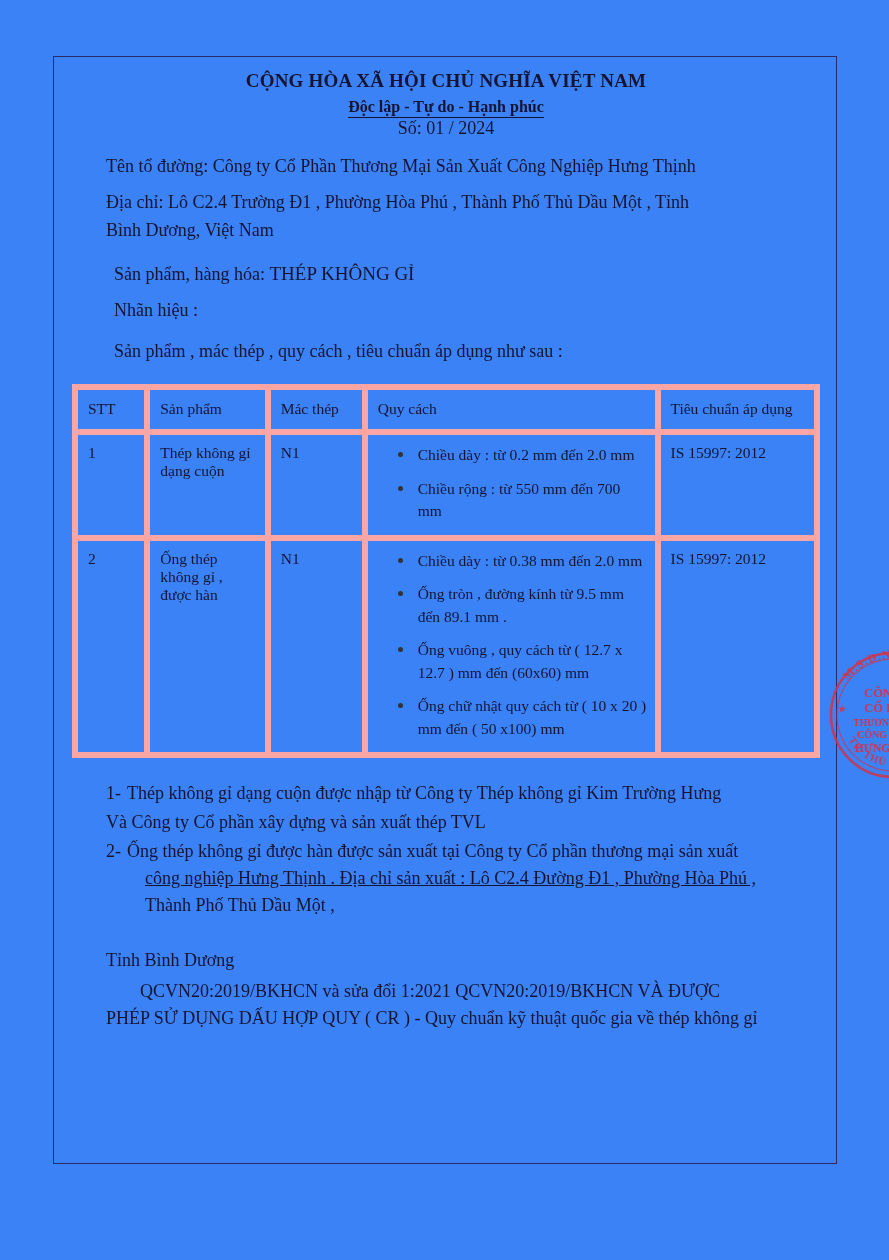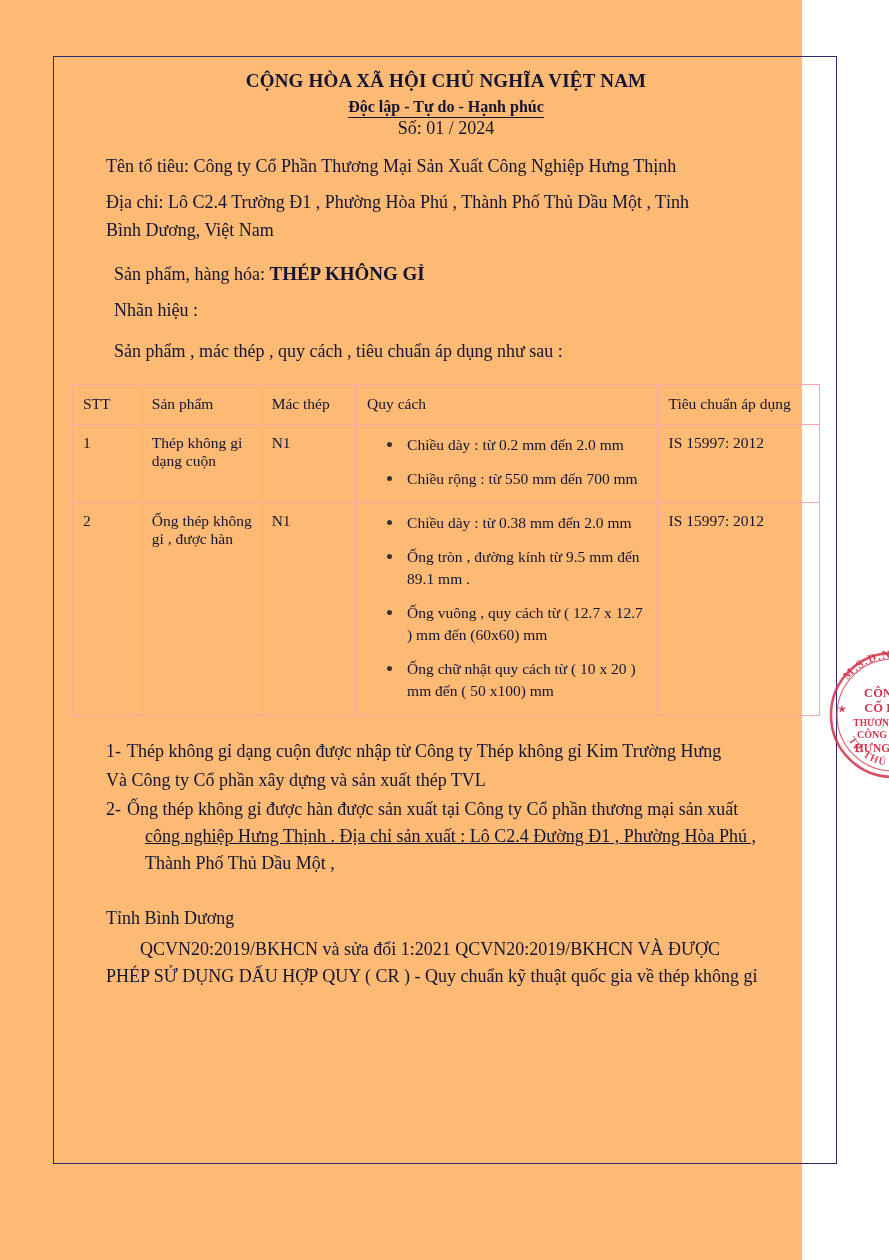--- a/index.html
+++ b/index.html
@@ -11,23 +11,23 @@
     width: 889px;
     height: 1260px;
     font-family: "Liberation Serif", serif;
     color: #1a1a2e;
     position: relative;
     overflow: hidden;
   }
   .page {
     position: absolute;
     left: 0; top: 0;
-    width: 802px;
+    width: 889px;
     height: 1260px;
-    background: #fdba74;
+    background: #3b82f6;
   }
   .sheet-border {
     position: absolute;
     left: 53px;
     top: 56px;
     width: 784px;
     height: 1108px;
     border: 1.5px solid #2b2b6b;
     box-sizing: border-box;
   }
@@ -69,32 +69,32 @@
   }
   .para {
     font-size: 18px;
     line-height: 1.55;
     margin-top: 14px;
     padding-left: 34px;
     color: #141432;
   }
   .para.tight { margin-top: 8px; }
   .para.indent { padding-left: 42px; }
-  .bolder { font-weight: bold; font-size: 19px; }
+  .bolder { font-weight: normal; font-size: 19px; }
 
   table.spec {
     margin-top: 18px;
     margin-left: 0px;
     border-collapse: collapse;
     width: 748px;
     font-size: 15.5px;
     color: #141432;
   }
   table.spec td, table.spec th {
-    border: 1px solid #fca5a5;
+    border: 6px solid #fca5a5;
     vertical-align: top;
     padding: 9px 8px 10px 10px;
     font-weight: normal;
     text-align: left;
   }
   table.spec th {
     padding-top: 10px;
     padding-bottom: 11px;
   }
   .c-stt { width: 56px; text-align: center; }
@@ -183,21 +183,21 @@
 
     <div class="center">
       <div class="t-head1">CỘNG HÒA XÃ HỘI CHỦ NGHĨA VIỆT NAM</div>
       <div>
         <span class="t-head2">Độc lập - Tự do - Hạnh phúc</span>
       </div>
       <div class="t-number">Số: 01 / 2024</div>
     </div>
 
     <div class="para">
-      <span>Tên tổ tiêu: </span><span>Công ty Cổ Phần Thương Mại Sản Xuất Công Nghiệp Hưng Thịnh</span>
+      <span>Tên tổ đường: </span><span>Công ty Cổ Phần Thương Mại Sản Xuất Công Nghiệp Hưng Thịnh</span>
     </div>
 
     <div class="para tight">
       <span>Địa chỉ: </span><span>Lô C2.4 Trường Đ1 , Phường Hòa Phú , Thành Phố Thủ Dầu Một , Tỉnh</span>
       <div>Bình Dương, Việt Nam</div>
     </div>
 
 
     <div class="para indent">
       <span>Sản phẩm, hàng hóa: </span><span class="bolder">THÉP KHÔNG GỈ</span>

